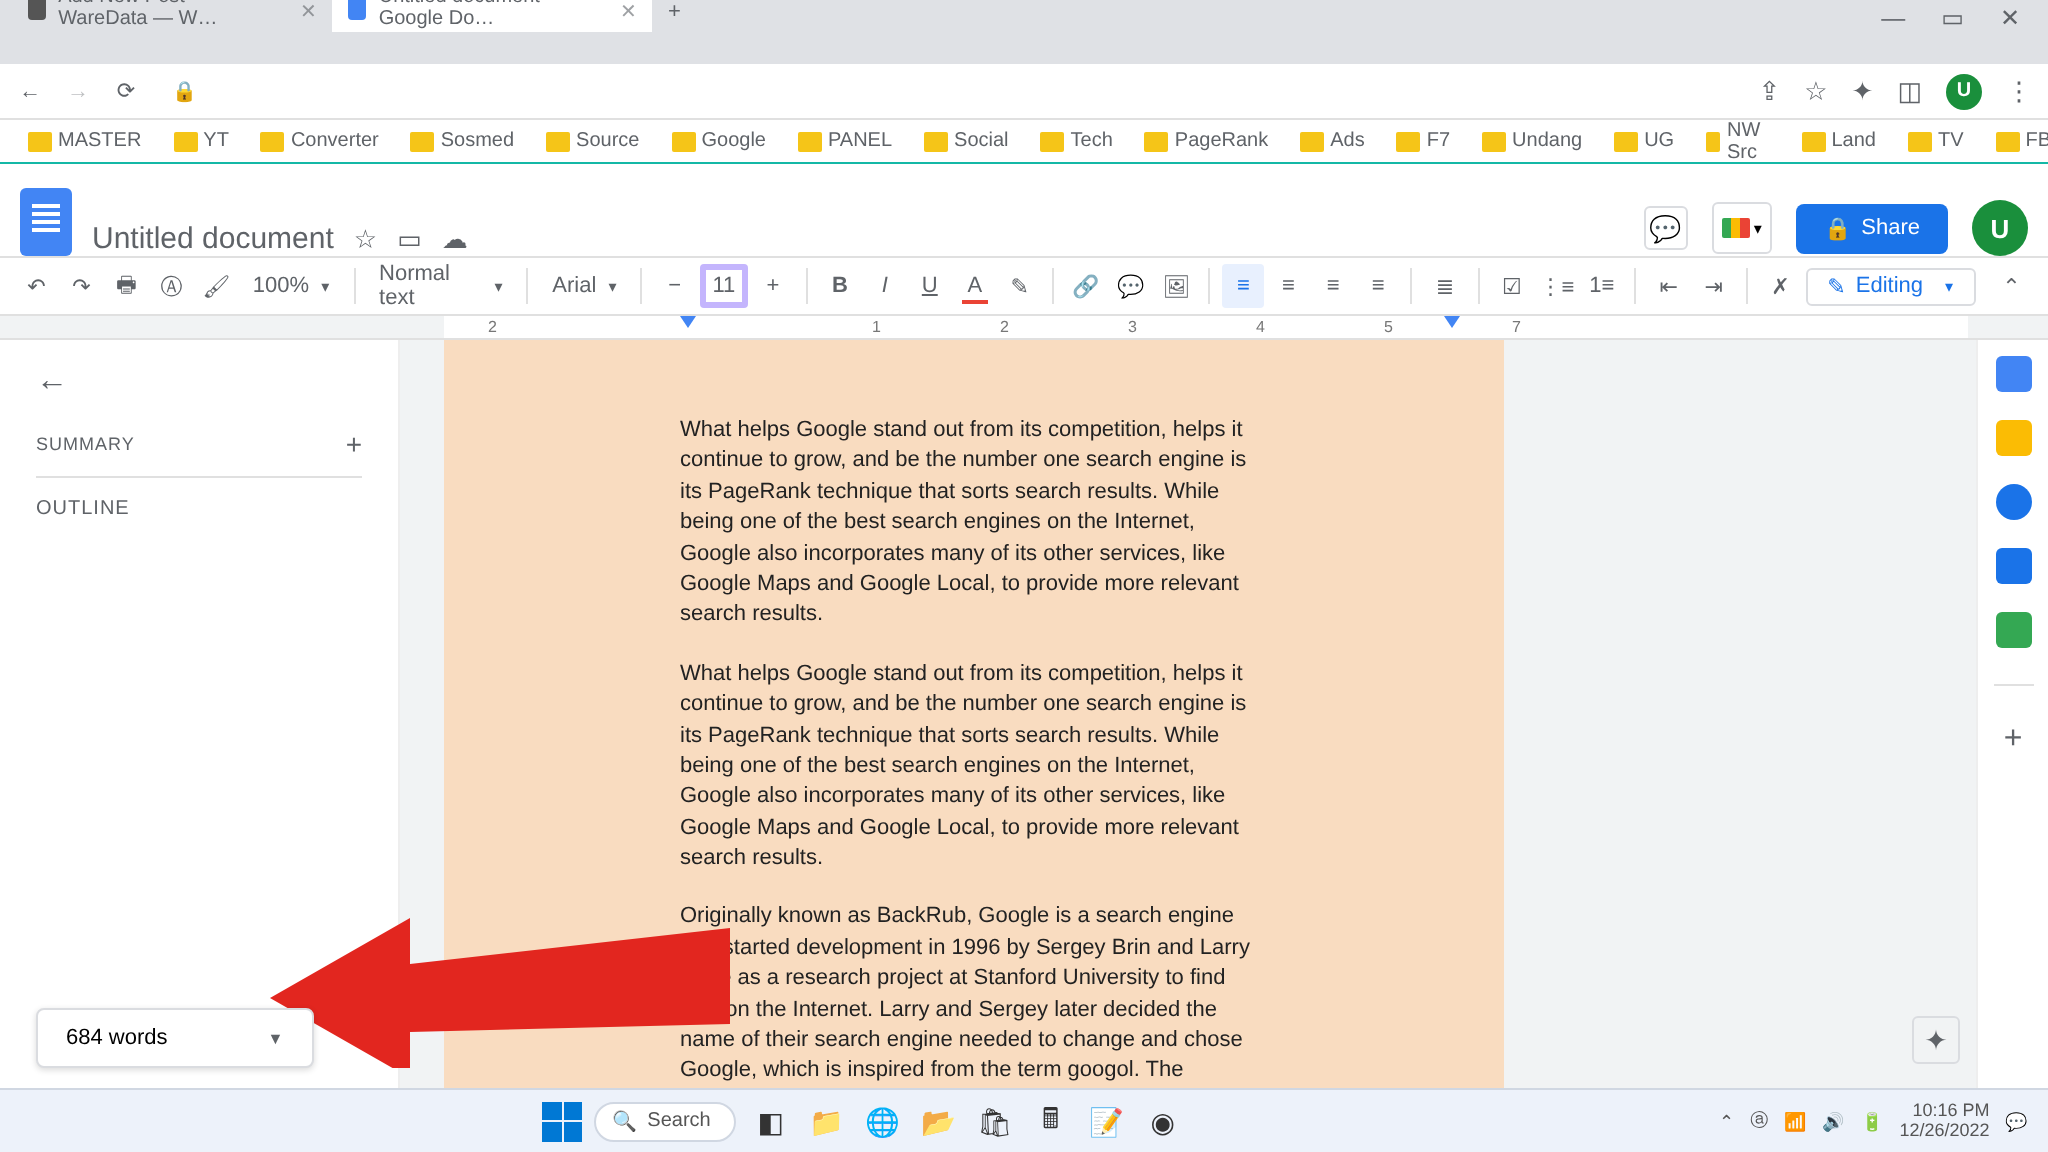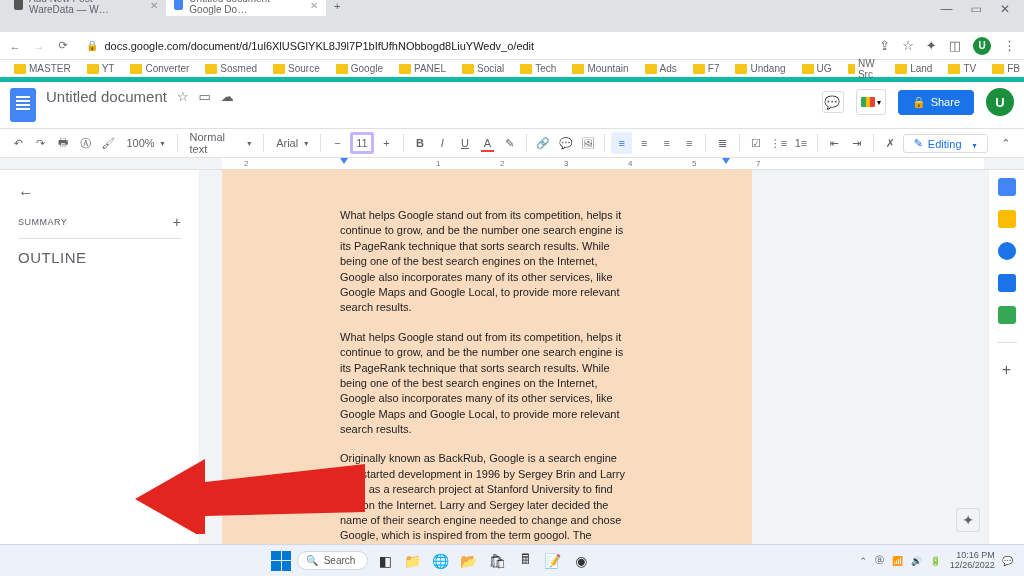--- a/index.html
+++ b/index.html
@@ -15,26 +15,26 @@
 .tab-add { padding: 4px 8px; color: #5f6368; cursor: pointer; }
 .window-controls { margin-left: auto; display: flex; gap: 18px; padding-right: 8px; color: #5f6368; font-size: 12px; }
 
 .addr-bar { height: 28px; background: #fff; border-bottom: 1px solid #e0e0e0; display: flex; align-items: center; padding: 0 8px; gap: 10px; }
 .nav-btn { width: 14px; color: #5f6368; text-align: center; }
 .url-field { flex: 1; font-size: 11px; color: #202124; padding: 2px 6px; display:flex; align-items:center; gap:6px;}
 .lock { color:#5f6368; font-size:10px; }
 .addr-icons { display: flex; gap: 12px; color: #5f6368; font-size: 13px; align-items:center; }
 .avatar-sm { width:18px; height:18px; border-radius:50%; background:#1a8f3c; color:#fff; display:flex; align-items:center; justify-content:center; font-size:10px; font-weight:bold; }
 
-.bookmarks { height: 22px; background: #fff; border-bottom: 5px solid #14b8a6; display: flex; align-items: center; padding: 0 8px; gap: 4px; }
+.bookmarks { height: 22px; background: #fff; border-bottom: 1px solid #14b8a6; display: flex; align-items: center; padding: 0 8px; gap: 4px; }
 .bm { display: flex; align-items: center; gap: 3px; padding: 0 6px; font-size: 10px; color: #5f6368; }
 .bm-ico { width: 12px; height: 10px; background: #f5c518; border-radius: 1px; }
 
 
-.docs-header { height: 46px; display: flex; align-items: flex-start; padding: 6px 10px 0; }
+.docs-header { height: 46px; display: flex; align-items: flex-end; padding: 6px 10px 0; }
 .docs-logo { width: 26px; height: 34px; background: #4285f4; border-radius: 3px; margin-right: 10px; position:relative; }
 .docs-logo::after { content:""; position:absolute; left:6px; right:6px; top:8px; height:2px; background:#fff; box-shadow: 0 4px 0 #fff, 0 8px 0 #fff, 0 12px 0 #fff; }
 .title-area { flex: 1; }
 .doc-title { font-size: 15px; color: #5f6368; display:flex; align-items:center; gap:10px; }
 .doc-title .ico { color:#5f6368; font-size:13px; }
 .menus { display: flex; gap: 2px; margin-top: 3px; font-size: 11px; color: #202124; }
 .menus span { padding: 2px 6px; }
 .last-edit { color: #777; text-decoration: underline; margin-left: 12px; }
 .header-right { display: flex; align-items: center; gap: 12px; }
 .hr-ico { width: 22px; height: 22px; display:flex; align-items:center; justify-content:center; color:#5f6368; border:1px solid #dadce0; border-radius:3px; font-size:13px; }
@@ -44,38 +44,38 @@
 .avatar { width: 28px; height: 28px; border-radius: 50%; background: #1a8f3c; color: #fff; display:flex; align-items:center; justify-content:center; font-weight:bold; font-size:13px;}
 
 
 .toolbar { height: 30px; border-top: 1px solid #e0e0e0; border-bottom: 1px solid #e0e0e0; display: flex; align-items: center; padding: 0 8px; gap: 2px; font-size: 11px; color: #5f6368; }
 .tb-btn { width: 22px; height: 22px; display: flex; align-items: center; justify-content: center; cursor: pointer; border-radius:2px; }
 .tb-sep { width: 1px; height: 18px; background: #e0e0e0; margin: 0 4px; }
 .tb-select { padding: 2px 6px; display:flex; align-items:center; gap:4px; }
 .tb-select::after { content: "▾"; font-size: 8px; margin-left: 2px; }
 .text-color { position:relative; }
 .text-color::after { content:""; position:absolute; bottom:2px; left:4px; right:4px; height:2px; background:#ea4335;}
-.editing-btn { margin-left: auto; display:flex; align-items:flex-end; gap:5px; color:#1a73e8; padding:2px 10px; border:1px solid #dadce0; border-radius:3px;}
+.editing-btn { margin-left: auto; display:flex; align-items:center; gap:5px; color:#1a73e8; padding:2px 10px; border:1px solid #dadce0; border-radius:3px;}
 .editing-btn::before { content:"✎"; }
 .chev-up { margin-left:6px; width:22px; text-align:center; }
 
 
 .ruler { height: 12px; background: #f1f3f4; border-bottom: 1px solid #e0e0e0; position: relative; font-size:8px; color:#777; }
 .ruler-inner { position:absolute; left:222px; right:40px; top:0; bottom:0; background:#fff; }
 .ruler-mark { position:absolute; top:1px; font-size:8px;}
 .ruler-ind { position:absolute; top:0; width:0; height:0; border-left:4px solid transparent; border-right:4px solid transparent; border-top:6px solid #4285f4;}
 
 
 .main { display: flex; height: 374px; position: relative; background:#f1f3f4; }
 .left-panel { width: 200px; background: #fff; padding: 12px 18px; border-right: 1px solid #eee; }
 .back-arrow { color:#5f6368; font-size:16px; margin-bottom: 14px; display:block; }
 .summary-row { display:flex; justify-content:space-between; align-items:center; padding-bottom:8px; margin-bottom:8px; border-bottom:1px solid #e0e0e0; }
 .summary-label { font-size:9px; color:#5f6368; letter-spacing:0.5px; font-weight:500; }
 .plus-sm { color:#5f6368; font-size:14px; }
-.outline-label { font-size:15px; color:#5f6368; letter-spacing:0.5px; margin-top:10px; margin-bottom:10px; display:block;}
+.outline-label { font-size:10px; color:#5f6368; letter-spacing:0.5px; margin-top:10px; margin-bottom:10px; display:block;}
 .outline-help { font-size:10px; color:#80868b; font-style:italic; line-height:1.4; }
 
 .doc-scroll { flex:1; overflow:hidden; position:relative; }
 .page { position:absolute; left:22px; top:0; width:530px; background:#f9dcc0; padding: 38px 118px 20px; font-size:11px; line-height:1.4; color:#222; }
 .para { margin-bottom:14px; }
 
 
 .side-rail { width: 36px; background:#fff; border-left:1px solid #eee; display:flex; flex-direction:column; align-items:center; padding-top:8px; gap:14px; }
 .rail-ico { width:18px; height:18px; border-radius:3px; }
 .rail-cal { background:#4285f4; }
@@ -128,21 +128,20 @@
     <span>✕</span>
   </div>
 </div>
 
 <div class="addr-bar">
   <span class="nav-btn">←</span>
   <span class="nav-btn" style="opacity:.4">→</span>
   <span class="nav-btn">⟳</span>
   <div class="url-field">
     <span class="lock">🔒</span>
-    <span>docs.google.com/document/d/1ul6XlUSGlYKL8J9l7P1bIfUfhNObbogd8LiuYWedv_o/edit</span>
   </div>
   <div class="addr-icons">
     <span>⇪</span>
     <span>☆</span>
     <span>✦</span>
     <span>◫</span>
     <span class="avatar-sm">U</span>
     <span>⋮</span>
   </div>
 </div>
@@ -179,21 +178,21 @@
   <div class="bm">
       <span class="bm-ico"></span>
       <span>Social</span>
     </div>
   <div class="bm">
       <span class="bm-ico"></span>
       <span>Tech</span>
     </div>
   <div class="bm">
       <span class="bm-ico"></span>
-      <span>Mountain</span>
+      <span>PageRank</span>
     </div>
   <div class="bm">
       <span class="bm-ico"></span>
       <span>Ads</span>
     </div>
   <div class="bm">
       <span class="bm-ico"></span>
       <span>F7</span>
     </div>
   <div class="bm">
@@ -337,20 +336,24 @@
   <div class="side-rail">
     <div class="rail-ico rail-cal"></div>
     <div class="rail-ico rail-keep"></div>
     <div class="rail-ico rail-tasks"></div>
     <div class="rail-ico rail-contacts"></div>
     <div class="rail-ico rail-maps"></div>
     <div class="rail-sep"></div>
     <div class="rail-plus">+</div>
   </div>
 
+  <div class="word-count">
+    <span><span class="wc-num">684</span> <span>words</span></span>
+    <span class="wc-arrow">▼</span>
+  </div>
 
   <div class="red-arrow">
     <svg width="230" height="90" viewBox="0 0 230 90">
       <polygon points="0,55 70,15 70,38 230,20 230,68 70,72 70,95" fill="#e2261f"></polygon>
     </svg>
   </div>
 
   <div class="explore">✦</div>
 </div>
 

